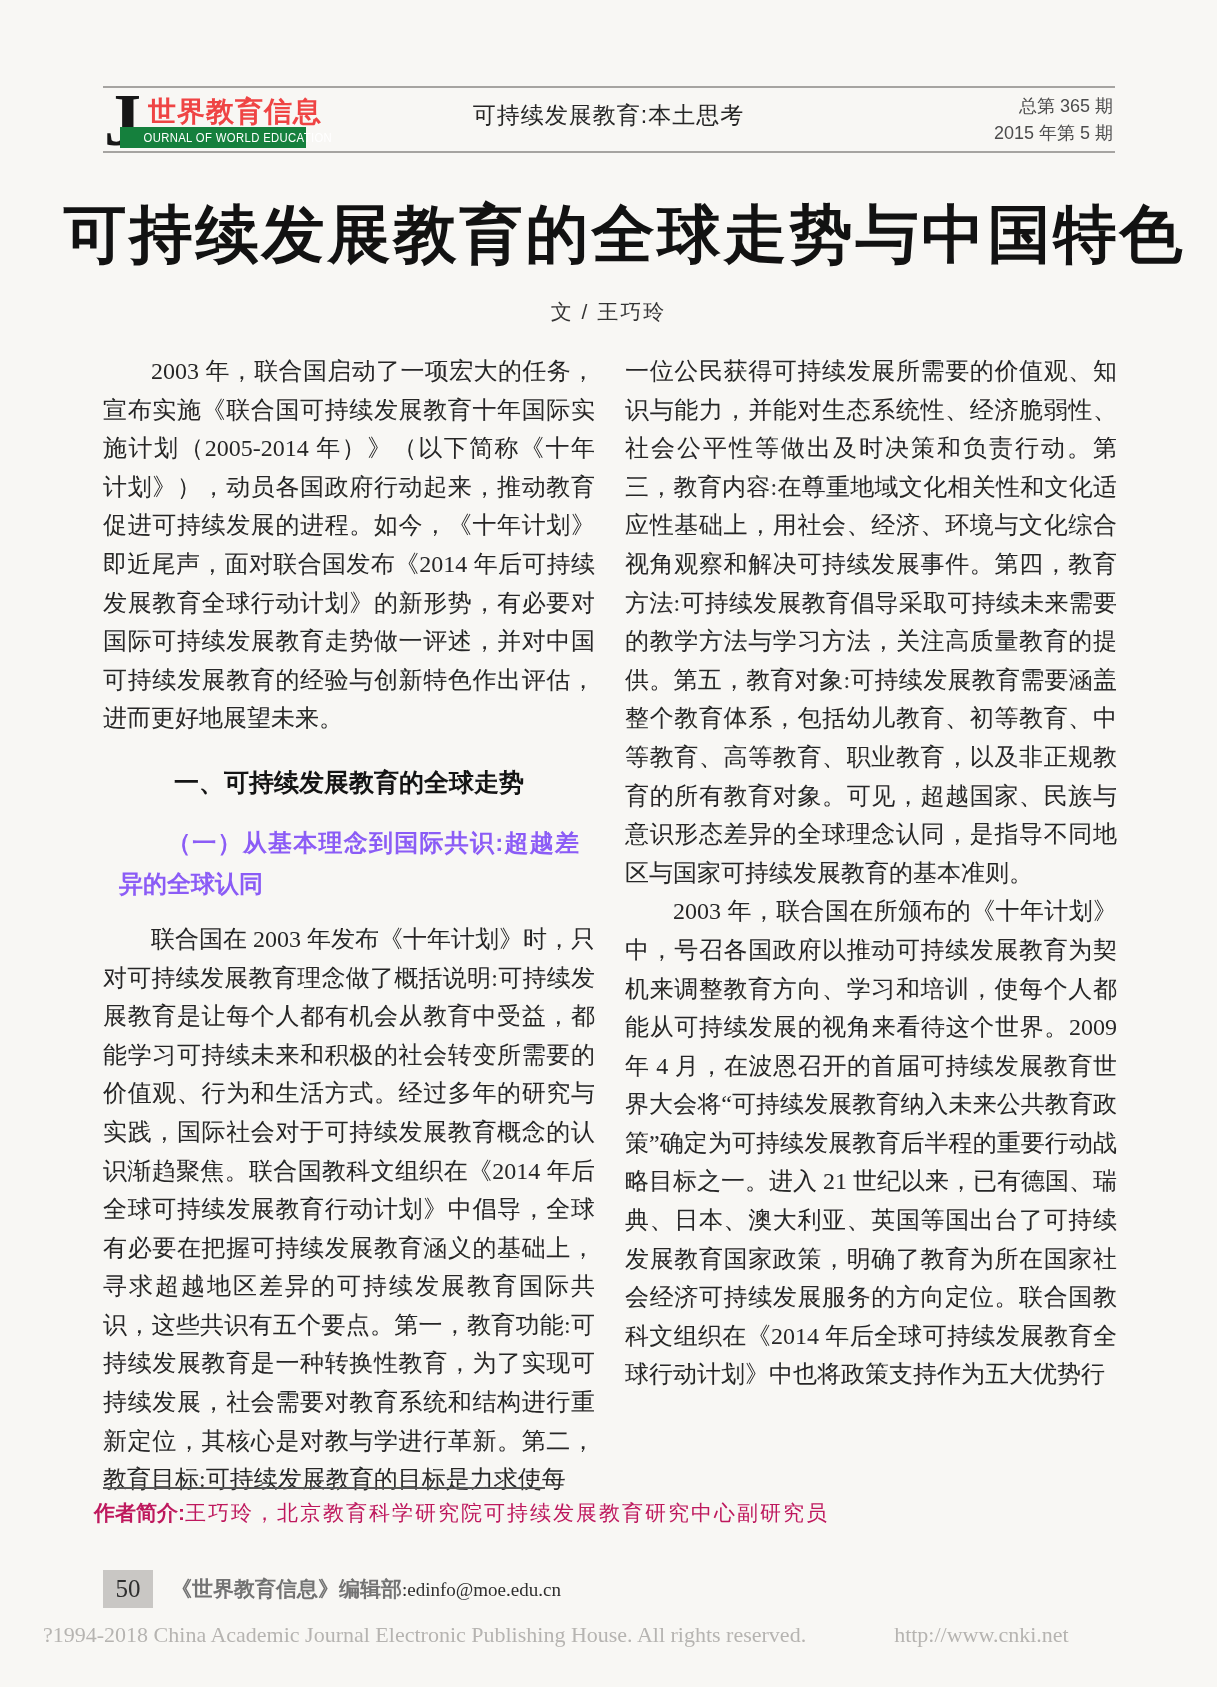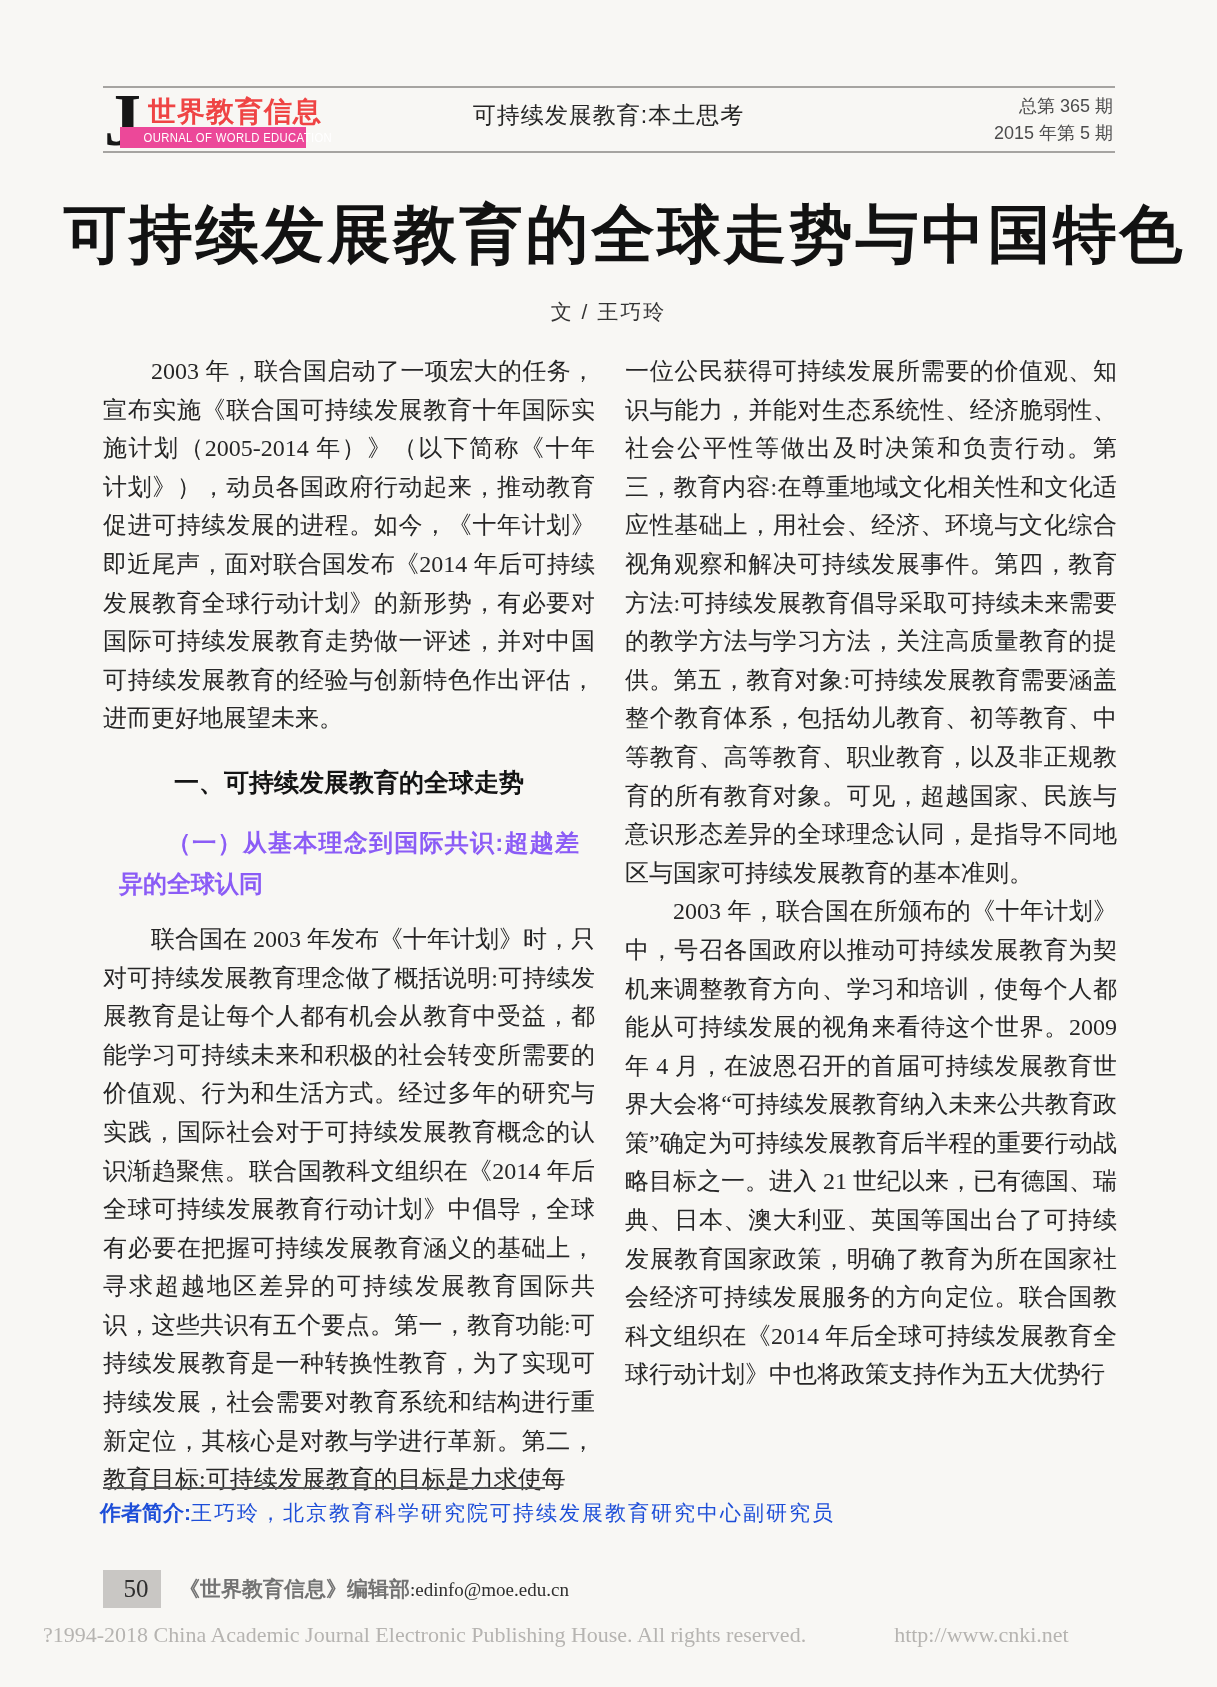--- a/index.html
+++ b/index.html
@@ -29,21 +29,21 @@
     font-family:"Liberation Serif", serif; font-weight:bold;
     font-size:74px; line-height:74px; color:#171717;
   }
   .logo-cn {
     position:absolute; left:44px; top:2px;
     font-family:"Liberation Sans", sans-serif; font-weight:bold;
     font-size:28px; letter-spacing:1px; color:#ef4444; white-space:nowrap;
   }
   .logo-bar {
     position:absolute; left:16px; top:36px; z-index:2;
-    width:186px; height:21px; background:#ec4899;
+    width:186px; height:21px; background:#15803d;
     display:flex; align-items:center;
   }
   .logo-en {
     font-family:"Liberation Sans", sans-serif;
     font-size:12px; color:#ffffff; letter-spacing:0.4px;
     padding-left:25px; white-space:nowrap; transform:scaleX(0.94);
     transform-origin:left center;
   }
   .header-center {
     position:absolute; left:0; top:100px; width:1217px;
@@ -96,38 +96,38 @@
     font-size:24px; color:#8b5cf6; text-indent:2em;
     margin:16px; line-height:41px;
   }
 
   
   .footnote-rule {
     position:absolute; left:103px; top:1487px; width:442px;
     border-top:2px solid #5a5a5a;
   }
   .footnote {
-    position:absolute; left:100px; top:1498px; width:1000px;
-    font-size:21px; color:#1d4ed8; line-height:30px; white-space:nowrap;
+    position:absolute; left:94px; top:1498px; width:1000px;
+    font-size:21px; color:#be185d; line-height:30px; white-space:nowrap;
   }
   .footnote-label {
     font-family:"Liberation Sans", sans-serif; font-weight:bold;
   }
   .footnote-text {
     font-family:"Liberation Serif", serif; letter-spacing:2px;
   }
 
   
   .pagefooter {
     position:absolute; left:103px; top:1570px;
     display:flex; align-items:center; gap:18px;
   }
   .pagenum-box {
     width:50px; height:38px; background:#c9c7c4;
-    display:flex; align-items:center; justify-content:center;padding-left:8px;
+    display:flex; align-items:center; justify-content:center;
   }
   .pagenum {
     font-family:"Liberation Serif", serif; font-size:25px; color:#2e2e2e;
   }
   .editorial {
     font-family:Liberation Mono, monospace; font-weight:bold;
     font-size:21px; color:#737373;
   }
   .editorial-email {
     font-family:"Liberation Serif", serif; font-weight:normal;

